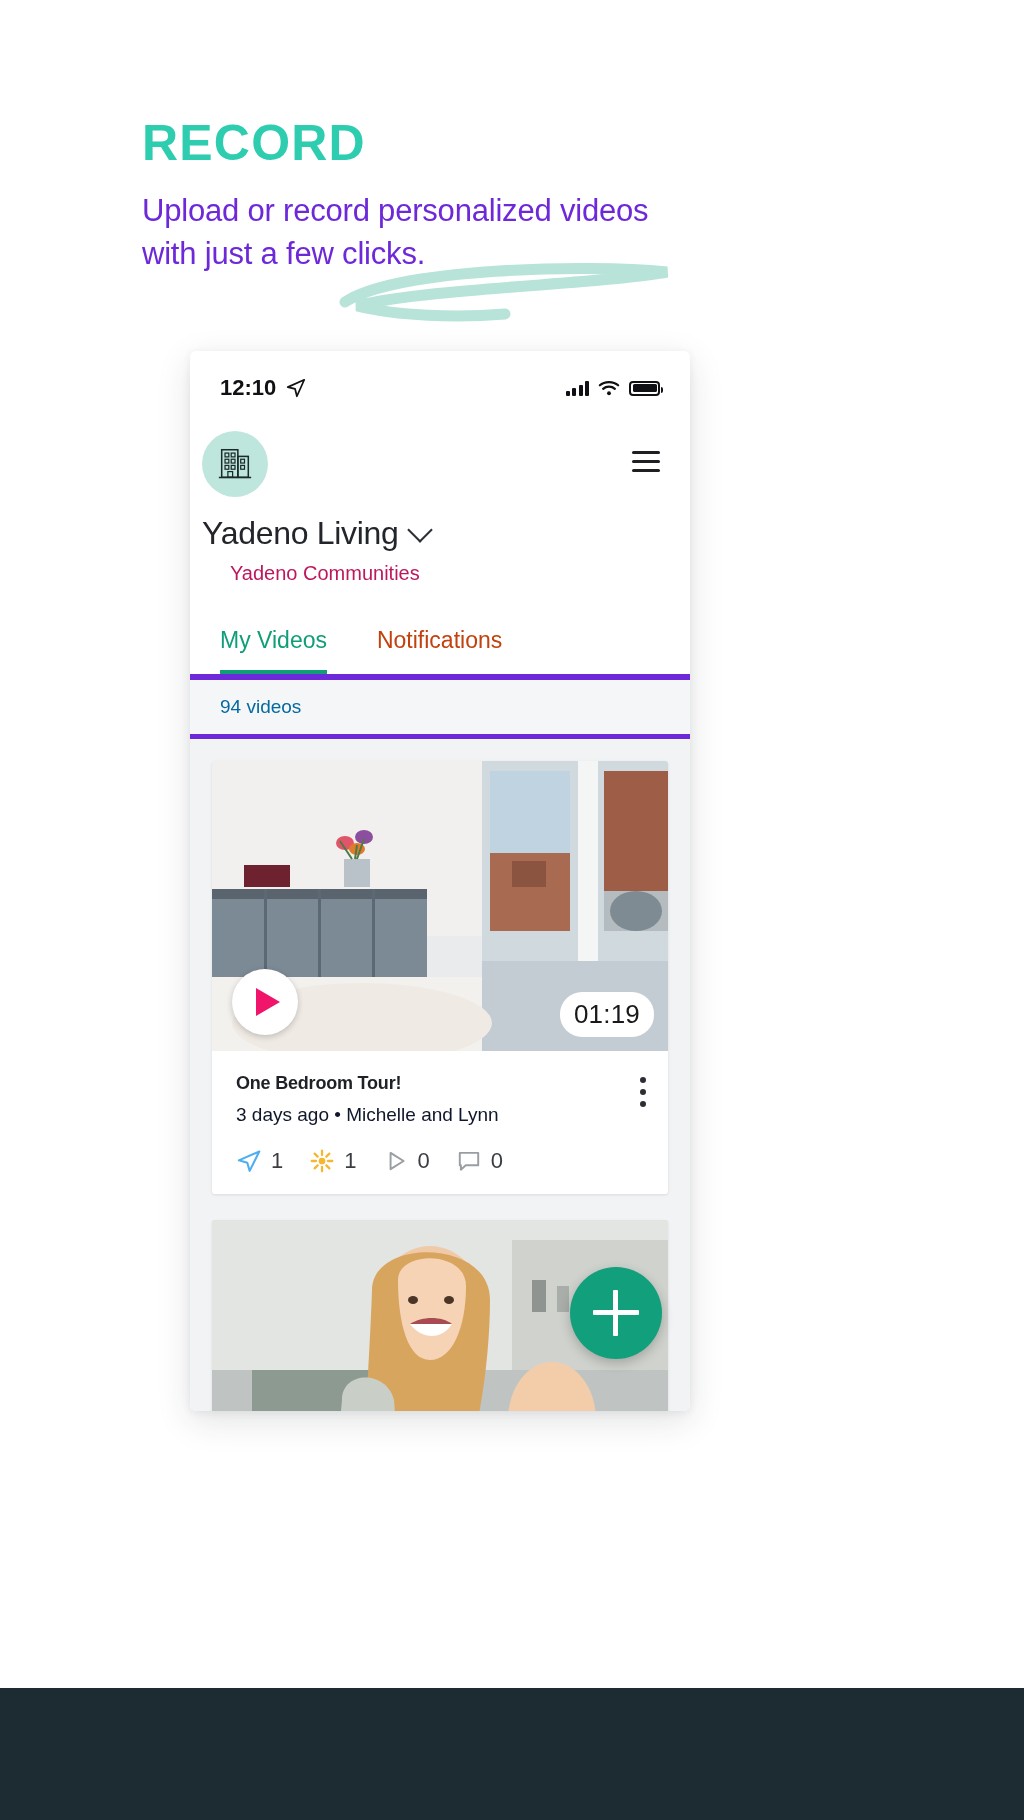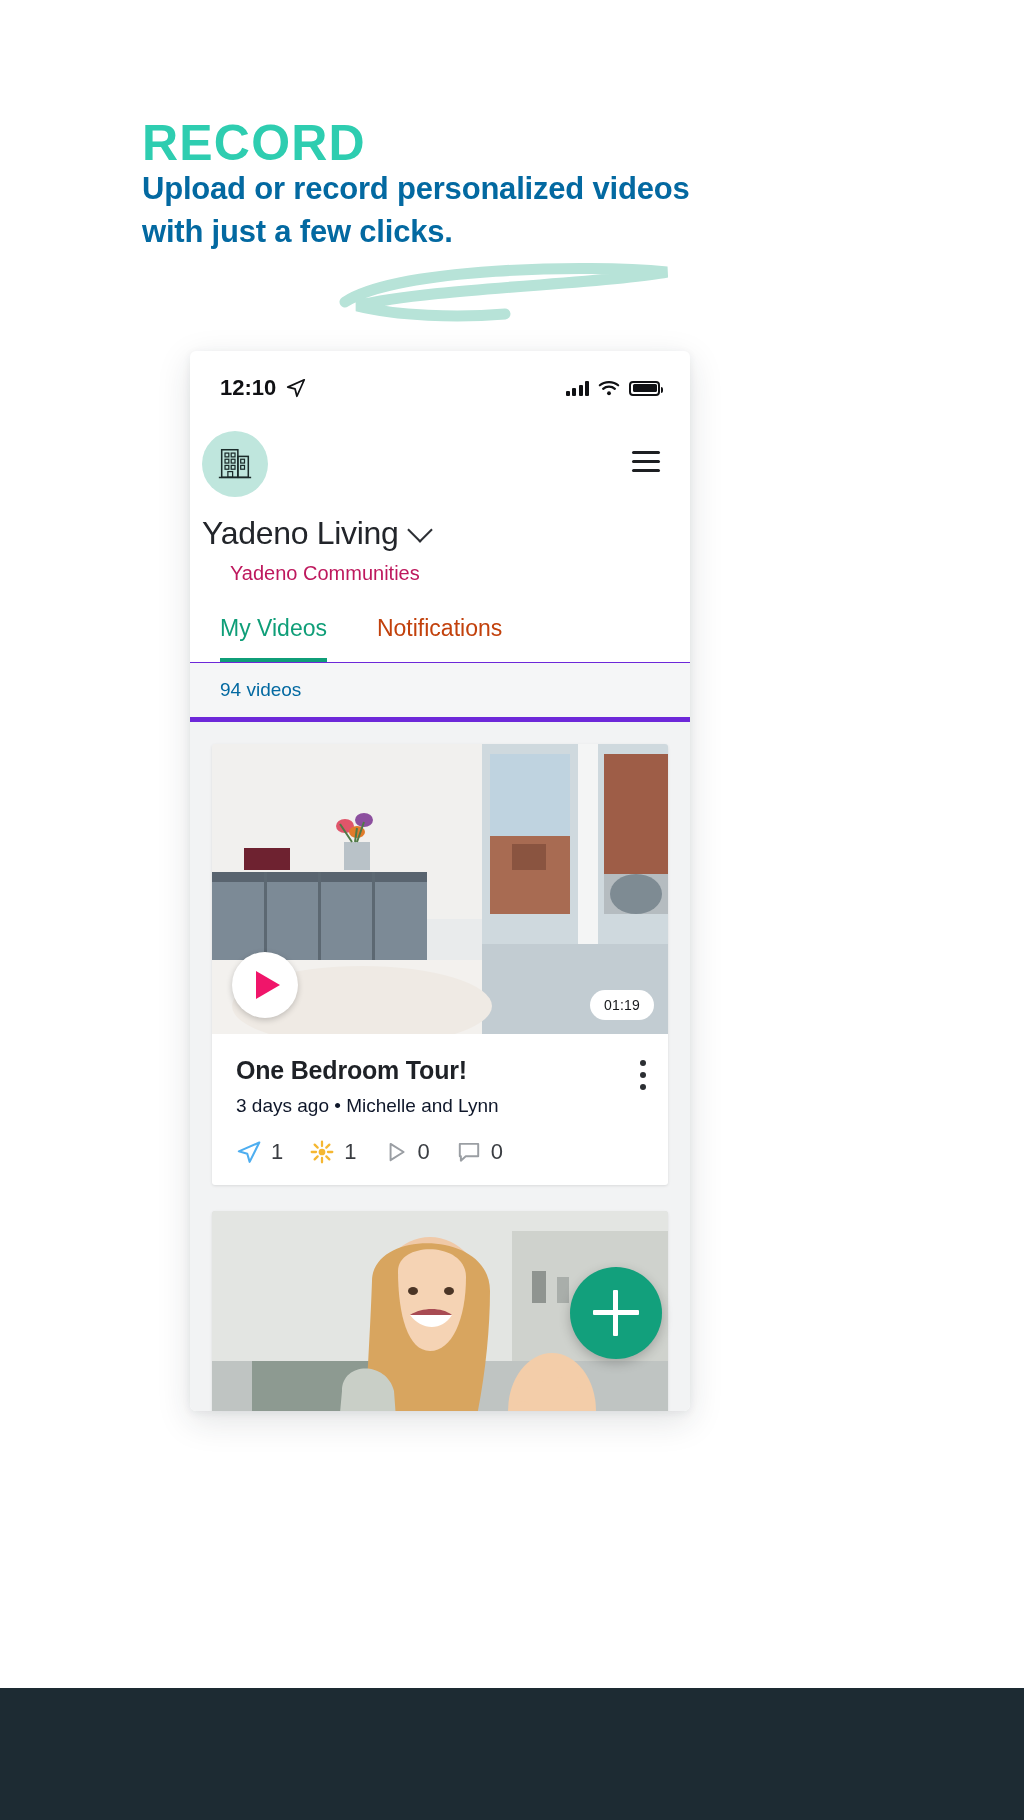--- a/index.html
+++ b/index.html
@@ -11,21 +11,22 @@
   }
   .page { position: relative; width: 1024px; height: 1820px; background:#fff; }
 
   
   .headline-wrap { position: absolute; left: 142px; top: 118px; width: 720px; }
   .eyebrow {
     font-size: 50px; font-weight: 700; letter-spacing: 1.2px;
     color: #2ecdb0; line-height: 1.0;
   }
   .subhead {
-    font-size: 31px; font-weight: 700; color: #0369a1;
+    margin-top: 22px;
+    font-size: 31px; font-weight: 400; color: #6d28d9;
     line-height: 1.38; letter-spacing: -0.2px; max-width: 560px;
   }
   .squiggle { position: absolute; left: 195px; top: 140px; width: 340px; height: 66px; pointer-events:none; }
 
   
   .phone {
     position: absolute; left: 190px; top: 351px;
     width: 500px; height: 1060px;
     background: #ffffff;
     border-radius: 6px;
@@ -56,45 +57,45 @@
   }
   .hamburger { display:flex; flex-direction:column; gap:6px; width:28px; margin-top:20px; cursor:pointer; }
   .hamburger i { display:block; height:3px; background:#1d1f22; border-radius:2px; }
   .org-row { display:flex; align-items:center; gap:12px; margin-top:18px; }
   .org-name { font-size: 32px; font-weight: 400; color:#22252a; letter-spacing:-0.3px; }
   .chev { width:18px; height:18px; border-right:2.6px solid #2c2f34; border-bottom:2.6px solid #2c2f34;
           transform: rotate(45deg); margin-top:-8px; }
   .org-sub { margin-top: 10px; font-size: 20px; color:#be185d;margin-left:28px; }
 
   
-  .tabs { display:flex; padding: 0 30px; margin-top: 22px; border-bottom: 1px solid #6d28d9; }
+  .tabs { display:flex; padding: 0 30px; margin-top: 34px; border-bottom: 6px solid #6d28d9; }
   .tab { font-size: 23px; padding: 8px 0 20px 0; color:#c2410c; cursor:pointer; }
   .tab + .tab { margin-left: 50px; }
   .tab.active { color:#0f9e78; font-weight:400; box-shadow: inset 0 -4px 0 0 #0f9e78; }
 
   .count-bar { background:#f5f6f7; padding: 16px 30px; font-size:19px; color:#0369a1; border-bottom:5px solid #6d28d9; }
 
   
   .feed { background:#f2f3f4; padding: 22px 22px 0 22px; }
   .card { background:#fff; border-radius:3px; box-shadow: 0 1px 3px rgba(0,0,0,.10); overflow:hidden; margin-bottom:26px; }
   .thumb { position:relative; height: 290px; overflow:hidden; }
   .thumb .ph { position:absolute; inset:0; }
   .play {
     position:absolute; left: 20px; bottom: 16px; width: 66px; height:66px;
     background:#fff; border-radius:50%; display:flex; align-items:center; justify-content:center;
     box-shadow:0 2px 6px rgba(0,0,0,.2); cursor:pointer;
   }
   .play::after{ content:""; width:0;height:0; margin-left:6px;
     border-left: 24px solid #f0156a; border-top:14px solid transparent; border-bottom:14px solid transparent; }
   .duration {
     position:absolute; right: 14px; bottom: 14px; background:#fff; color:#17191c;
-    font-size:14px; padding: 7px 14px; border-radius: 22px; letter-spacing:0.2px;
+    font-size:26px; padding: 7px 14px; border-radius: 22px; letter-spacing:0.2px;
   }
   .card-body { padding: 22px 24px 20px 24px; position:relative; }
-  .card-title { font-size:25px; font-weight:700; color:#1e2126; letter-spacing:-0.2px; }
+  .card-title { font-size:18px; font-weight:700; color:#1e2126; letter-spacing:-0.2px; }
   .card-meta { margin-top:10px; font-size:19px; color:#0f172a; }
   .kebab { position:absolute; right: 22px; top: 26px; display:flex; flex-direction:column; gap:6px; cursor:pointer; }
   .kebab i { width:6px;height:6px;border-radius:50%;background:#2b2e33; display:block; }
   .stats { display:flex; align-items:center; gap:26px; margin-top:22px; }
   .stat { display:flex; align-items:center; gap:9px; font-size:22px; color:#3a3d42; }
 
   
   .fab {
     position:absolute; right: 28px; bottom: 52px; width: 92px; height: 92px;
     border-radius: 50%; background:#12a07c; display:flex; align-items:center; justify-content:center;

